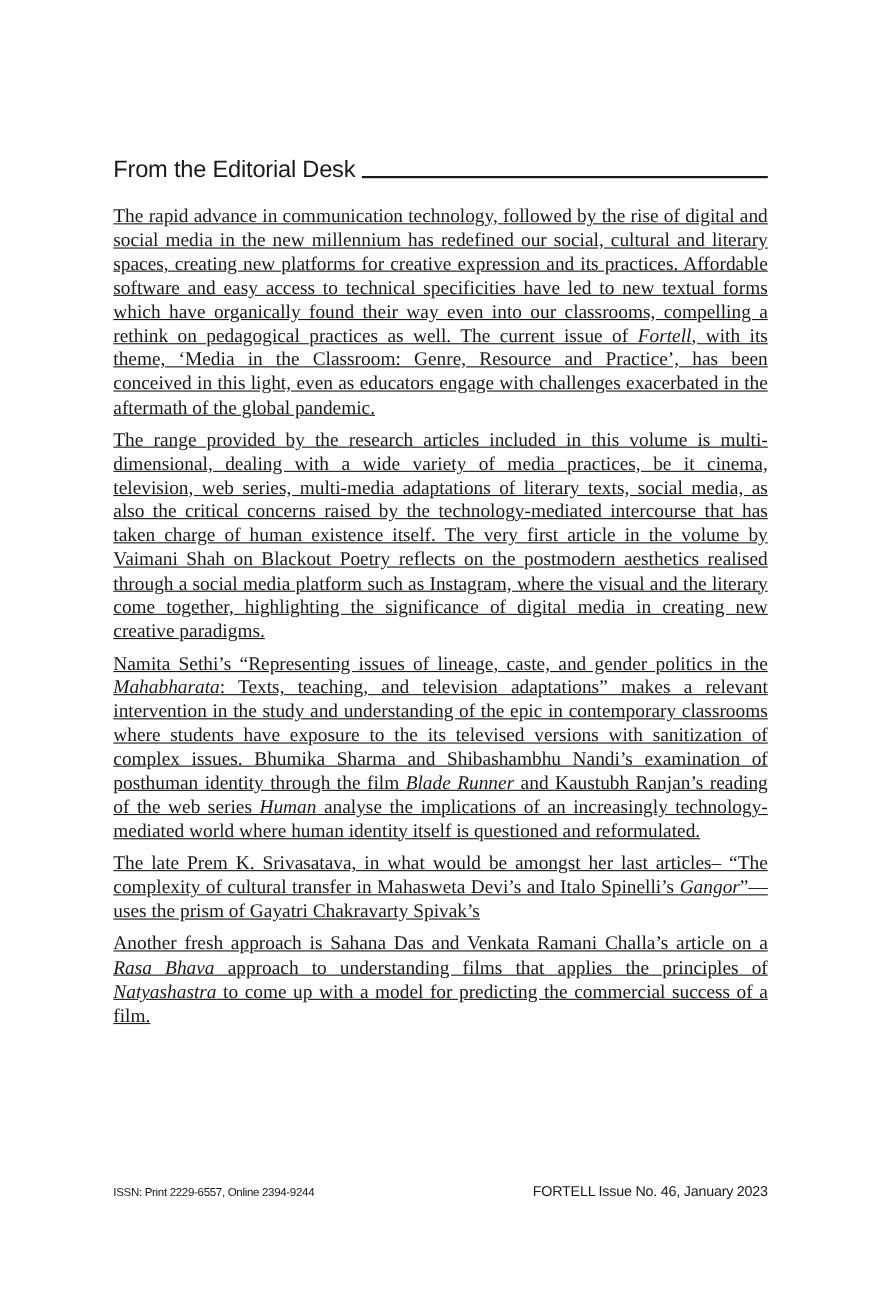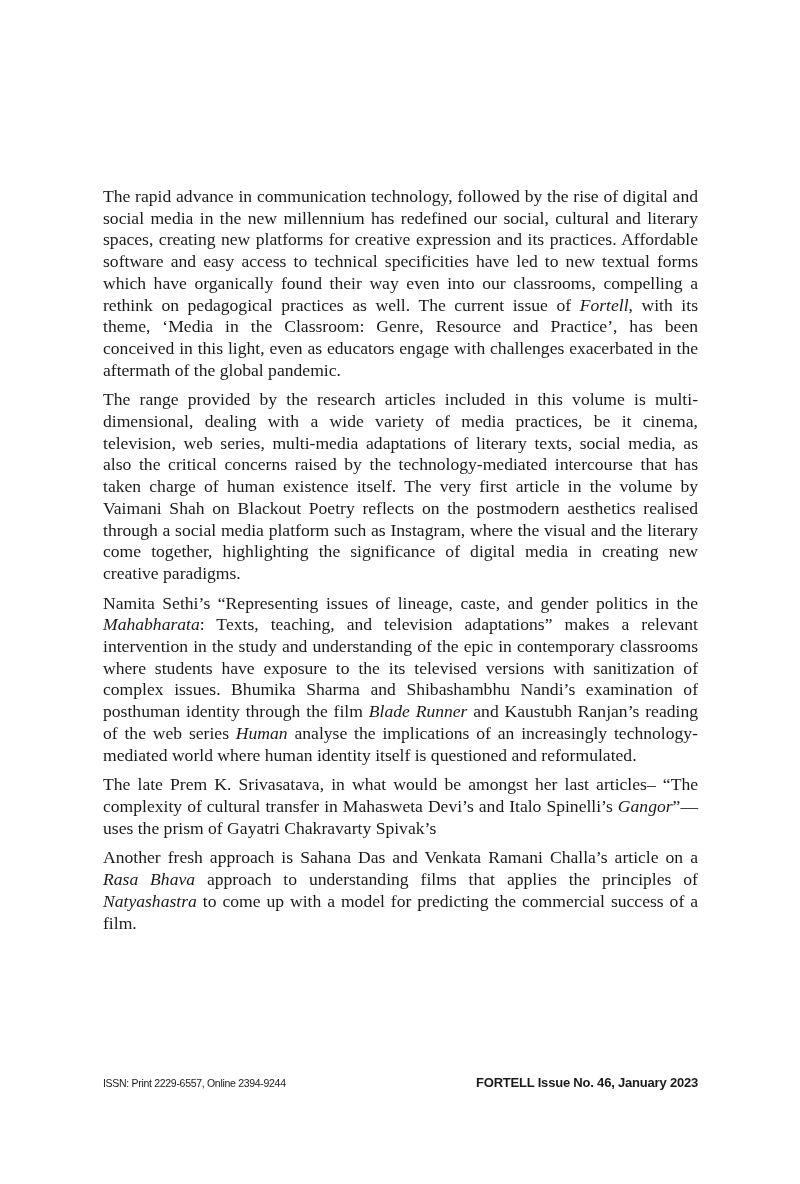--- a/index.html
+++ b/index.html
@@ -1,31 +1,35 @@
 <!DOCTYPE html>
 <html><head>
 <meta charset="utf-8">
 <style>
   html, body { margin: 0; padding: 0; background: #ffffff; }
   body { width: 800px; height: 1184px; position: relative; overflow: hidden; }
   .page { position: absolute; left: 0; top: 0; width: 800px; height: 1184px; background: #fff; }
   .heading-row { position: absolute; left: 103px; top: 140px; width: 595px; height: 26px; display: flex; align-items: flex-end; }
   .heading { font-family: "Liberation Sans", sans-serif; font-size: 21.5px; color: #1a1a1a; white-space: nowrap; line-height: 24px; letter-spacing: -0.2px; }
   .heading-rule { flex: 1; border-bottom: 2px solid #1a1a1a; margin-left: 6px; margin-bottom: 4px; height: 0; }
-  .body { position: absolute; left: 103px; top: 186px; width: 595px; font-family: "Liberation Serif", serif; font-size: 17.6px; line-height: 21.7px; color: #1a1a1a; text-align: justify; }
+  .body { position: absolute; left: 103px; top: 186px; width: 595px; font-family: "Liberation Serif", serif; font-size: 17.6px; line-height: 21.7px; color: #1a1a1a; text-align: justify; text-decoration: underline; }
   .body p { margin: 0 0 8px 0; }
   .body i { font-style: italic; }
   .footer { position: absolute; top: 1075px; left: 103px; width: 595px; display: flex; justify-content: space-between; align-items: baseline; font-family: "Liberation Sans", sans-serif; color: #1a1a1a; text-align: right; }
   .footer-left { font-size: 10.5px; letter-spacing: -0.3px; }
-  .footer-right { font-size: 13px; letter-spacing: -0.2px; font-weight: bold; }
+  .footer-right { font-size: 13px; letter-spacing: -0.2px; }
 </style>
 </head>
 <body>
 
 <div class="page">
+  <div class="heading-row">
+    <span class="heading">From the Editorial Desk</span>
+    <span class="heading-rule"></span>
+  </div>
 
   <div class="body">
     <p><span>The rapid advance in communication technology, followed by the rise of digital and social media in the new millennium has redefined our social, cultural and literary spaces, creating new platforms for creative expression and its practices. Affordable software and easy access to technical specificities have led to new textual forms which have organically found their way even into our classrooms, compelling a rethink on pedagogical practices as well. The current issue of </span><i>Fortell</i><span>, with its theme, ‘Media in the Classroom: Genre, Resource and Practice’,  has been conceived in this light, even as educators engage with challenges exacerbated in the aftermath of the global pandemic.</span></p>
     <p><span>The range provided by the research articles included in this volume is multi-dimensional, dealing with a wide variety of media practices, be it cinema, television, web series, multi-media adaptations of literary texts, social media, as also the critical concerns raised by the technology-mediated intercourse that has taken charge of human existence itself. The very first article in the volume by Vaimani Shah  on Blackout Poetry reflects on the postmodern aesthetics realised through a social media platform such as Instagram, where the visual and the literary come together, highlighting the significance of digital media in creating new creative paradigms.</span></p>
     <p><span>Namita Sethi’s “Representing issues of lineage, caste, and gender politics in the </span><i>Mahabharata</i><span>: Texts, teaching, and television adaptations” makes a relevant intervention in the study and understanding of the epic in contemporary classrooms where students have exposure to the its televised versions with sanitization of complex issues. Bhumika Sharma and Shibashambhu Nandi’s examination of  posthuman identity through the film </span><i>Blade Runner</i><span> and Kaustubh Ranjan’s  reading of the web series </span><i>Human</i><span>  analyse the implications of an increasingly technology-mediated world where human identity itself is questioned and reformulated.</span></p>
     <p><span>The late Prem K. Srivasatava, in what would be amongst her last articles– “The complexity of cultural transfer in Mahasweta Devi’s and Italo Spinelli’s </span><i>Gangor</i><span>”—uses the prism of Gayatri Chakravarty Spivak’s</span></p>
     <p><span>Another fresh approach is Sahana Das and Venkata Ramani Challa’s article on  a </span><i>Rasa Bhava</i><span> approach to understanding films that applies the principles of </span><i>Natyashastra</i><span> to come up with a model for predicting the commercial success of a film.</span></p>
   </div>
 
   <div class="footer">

